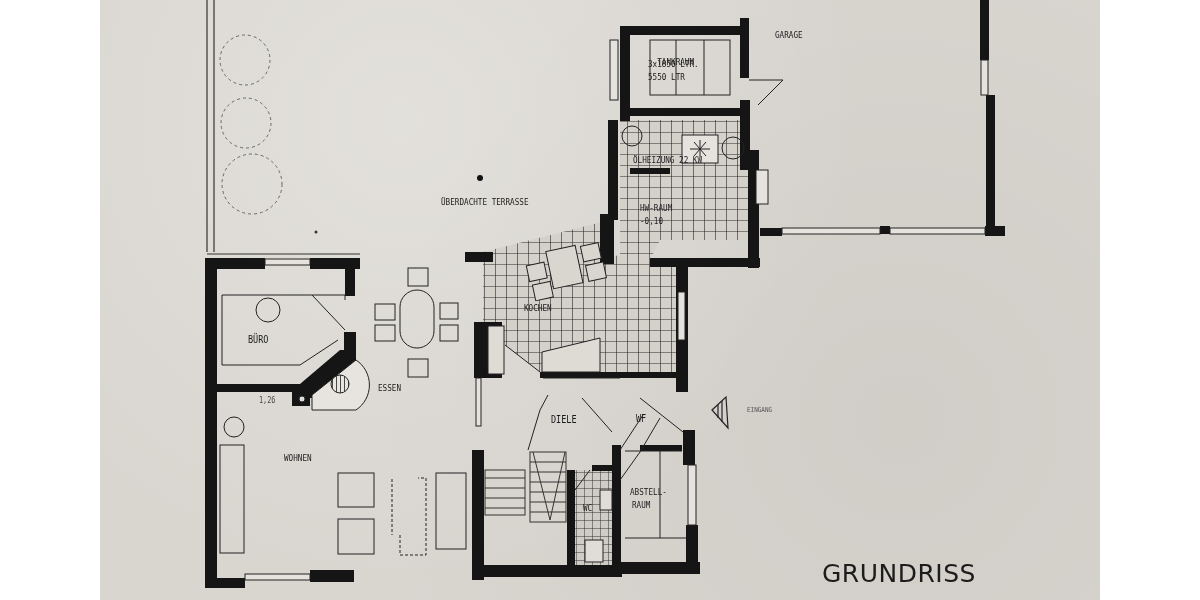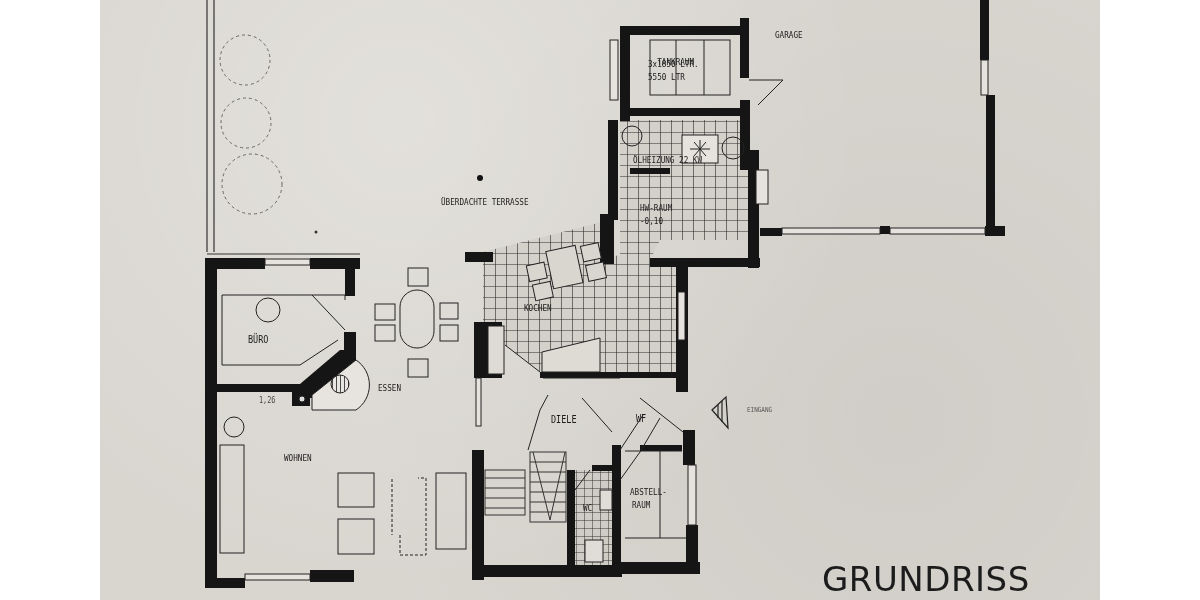--- a/index.html
+++ b/index.html
@@ -15,21 +15,21 @@
       radial-gradient(circle at 80% 70%, rgba(0,0,0,0.04), transparent 60%);
   }
   svg.plan { position: absolute; left: 0; top: 0; }
   .lbl {
     position: absolute; color: #1b1b1b; font-family: "DejaVu Sans Mono", monospace;
     font-size: 9px; letter-spacing: 0px; line-height: 11px; white-space: pre; transform: scaleX(0.85);
     transform-origin: left top;
   }
   .title {
     position: absolute; left: 822px; top: 559px; font-family: "DejaVu Sans", sans-serif;
-    font-size: 34px; color: #1c1c1c; letter-spacing: 0.5px;
+    font-size: 25px; color: #1c1c1c; letter-spacing: 0.5px;
   }
 </style>
 </head>
 <body>
 
 <div class="paper"></div>
 
 <svg class="plan" width="1200" height="600" viewBox="0 0 1200 600">
   <defs>
     <pattern id="tiles" width="11" height="11" patternUnits="userSpaceOnUse">

